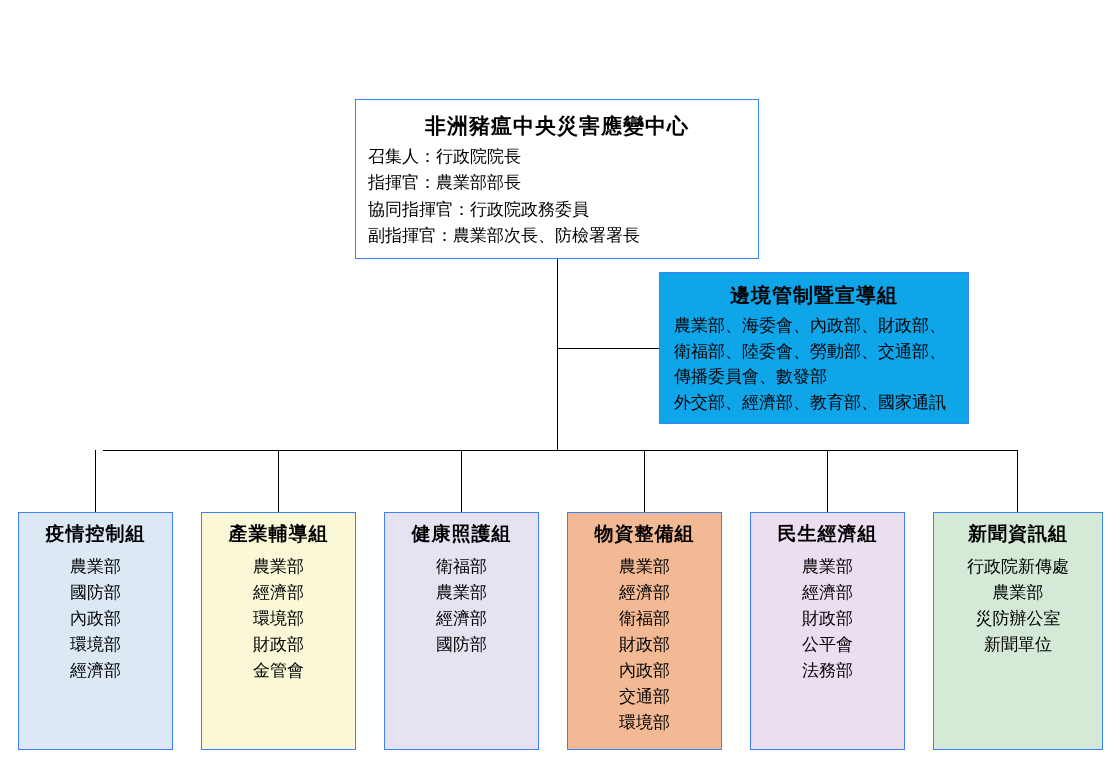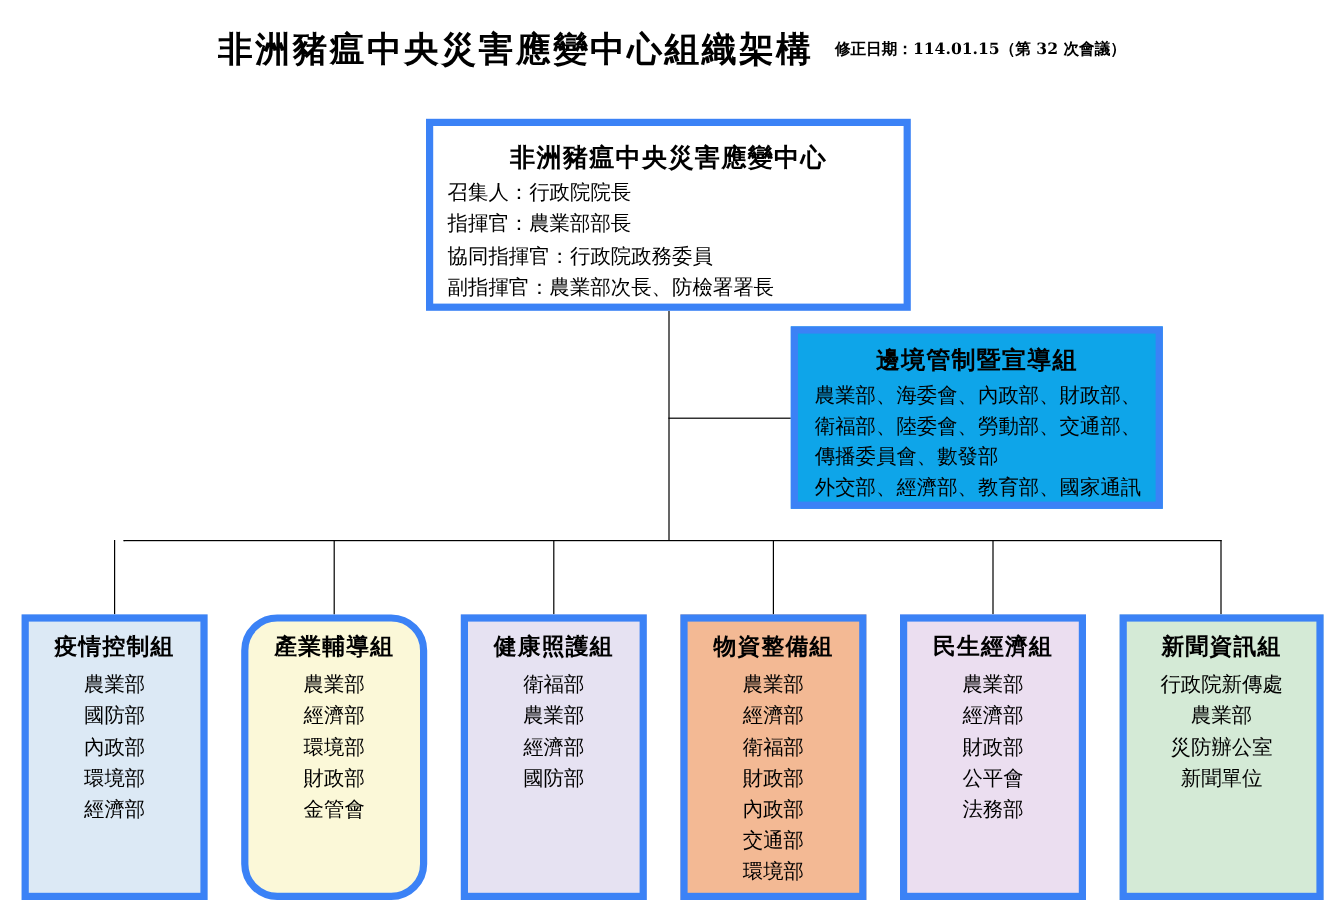--- a/index.html
+++ b/index.html
@@ -47,21 +47,21 @@
   .line {
     position: absolute;
     background: #000000;
   }
   .vline { width: 1px; }
   .hline { height: 1px; }
 
   
   .box {
     position: absolute;
-    border: 6px solid #3b82f6;
+    border: 1px solid #3b82f6;
     box-sizing: border-box;
     text-align: center;
   }
   .box-title {
     font-size: 20px;
     font-weight: bold;
     letter-spacing: 1px;
     margin-top: 7px;
     margin-bottom: 3px;
   }
@@ -116,34 +116,31 @@
     font-size: 19px;
     margin-top: 8px;
     margin-bottom: 6px;
     font-family: Liberation Serif, serif;
   }
   .bottom-box .box-body {
     font-size: 17px;
     line-height: 1.53;
   }
   #bb0 { left: 18px;  background: #dce9f5; }
-  #bb1 { left: 201px; background: #fbf8d8; border-radius: 30px; }
+  #bb1 { left: 201px; background: #fbf8d8; }
   #bb2 { left: 384px; background: #e6e2f2; }
   #bb3 { left: 567px; background: #f3b994; }
   #bb4 { left: 750px; background: #ebdef0; }
   #bb5 { left: 933px; width: 170px; background: #d4ead6; }
 </style>
 </head>
 <body>
 
 <div id="page">
 
-  <div class="title-row">
-    <span class="main-title">非洲豬瘟中央災害應變中心組織架構</span><span class="rev-date">修正日期：114.01.15（第 32 次會議）</span>
-  </div>
 
   <div class="line vline" style="left:557px; top:259px; height:191px;"></div>
 
   <div class="line hline" style="left:557px; top:348px; width:102px;"></div>
 
   <div class="line hline" style="left:103px; top:450px; width:915px;"></div>
 
   <div class="line vline" style="left:95px;  top:450px; height:62px;"></div>
   <div class="line vline" style="left:278px; top:450px; height:62px;"></div>
   <div class="line vline" style="left:461px; top:450px; height:62px;"></div>

